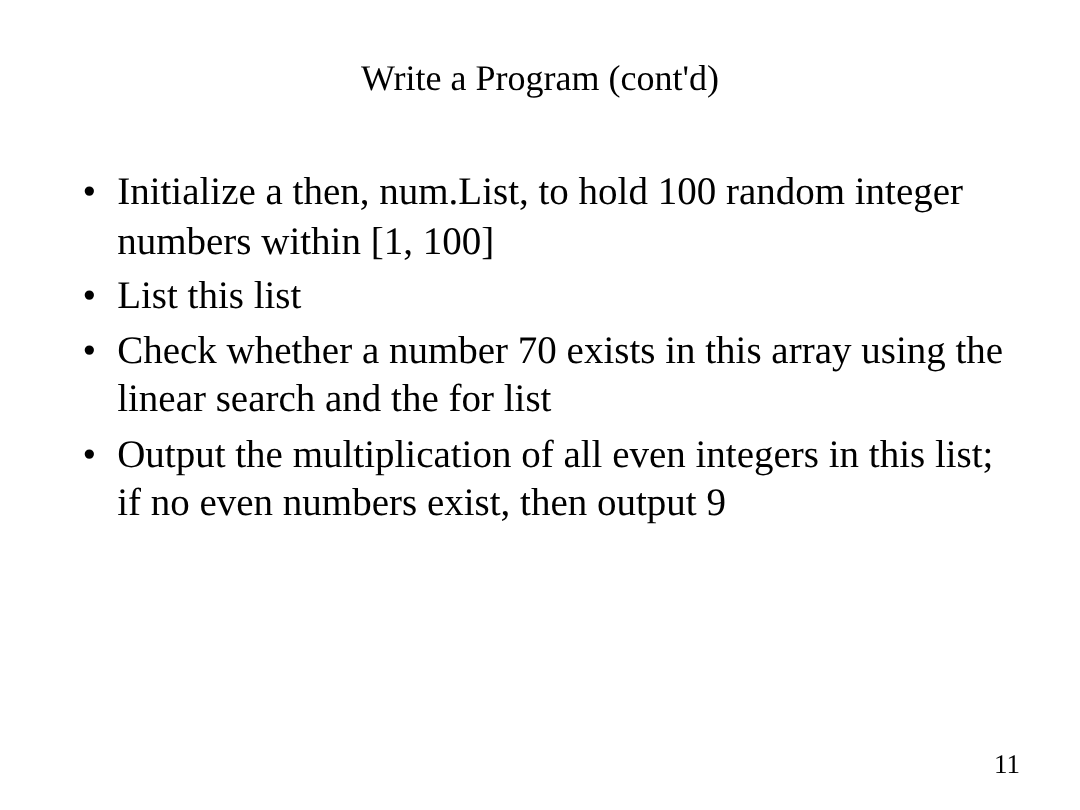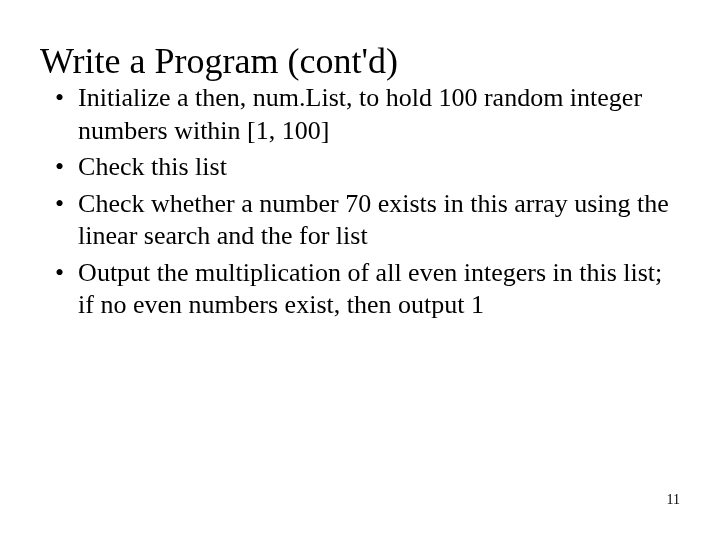--- a/index.html
+++ b/index.html
@@ -10,23 +10,24 @@
     body {
       width: 720px;
       height: 540px;
       background: #ffffff;
       font-family: "Times New Roman", Times, serif;
       color: #000000;
       position: relative;
       padding: 30px 40px;
     }
     .title {
-      text-align: left;
-      font-size: 36px;
+      text-align: center;
+      font-size: 24px;
       font-weight: normal;
+      margin-bottom: 45px;
       margin-top: 10px;
     }
     .bullet-list {
       list-style: none;
       padding-left: 15px;
     }
     .bullet-item {
       font-size: 26px;
       line-height: 1.25;
       margin-bottom: 4px;
@@ -37,42 +38,42 @@
       margin-right: 14px;
       flex-shrink: 0;
     }
     .bullet-text {
       flex: 1;
     }
     .underline {
     }
     .page-number {
       position: absolute;
-      bottom: 32px;
+      bottom: 20px;
       right: 40px;
-      font-size: 14px;
+      font-size: 18px;
     }
   </style>
 </head>
 <body>
 
 <h1 class="title">Write a Program (cont'd)</h1>
 
 <ul class="bullet-list">
     <li class="bullet-item">
       <span class="bullet-marker">•</span>
       <span class="bullet-text"><span>Initialize a then, </span><span class="underline">num.List</span><span>, to hold 100 random integer numbers within [1, 100]</span></span>
     </li>
     <li class="bullet-item">
       <span class="bullet-marker">•</span>
-      <span class="bullet-text"><span>Check this list</span></span>
+      <span class="bullet-text"><span>List this list</span></span>
     </li>
     <li class="bullet-item">
       <span class="bullet-marker">•</span>
       <span class="bullet-text"><span>Check whether a number 70 exists in this array using the linear search and the </span><span class="underline">for</span><span> list</span></span>
     </li>
     <li class="bullet-item">
       <span class="bullet-marker">•</span>
-      <span class="bullet-text"><span>Output the multiplication of all even integers in this list; if no even numbers exist, then output 1</span></span>
+      <span class="bullet-text"><span>Output the multiplication of all even integers in this list; if no even numbers exist, then output 9</span></span>
     </li>
   </ul>
 
 <div class="page-number">11</div>
 
 </body></html>

